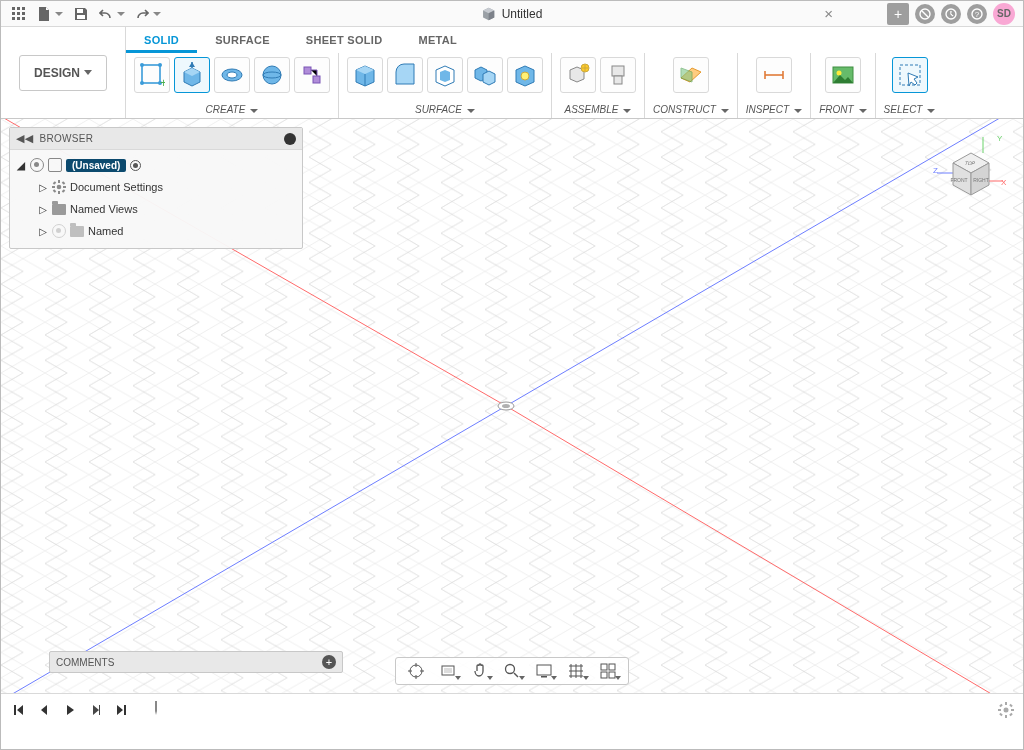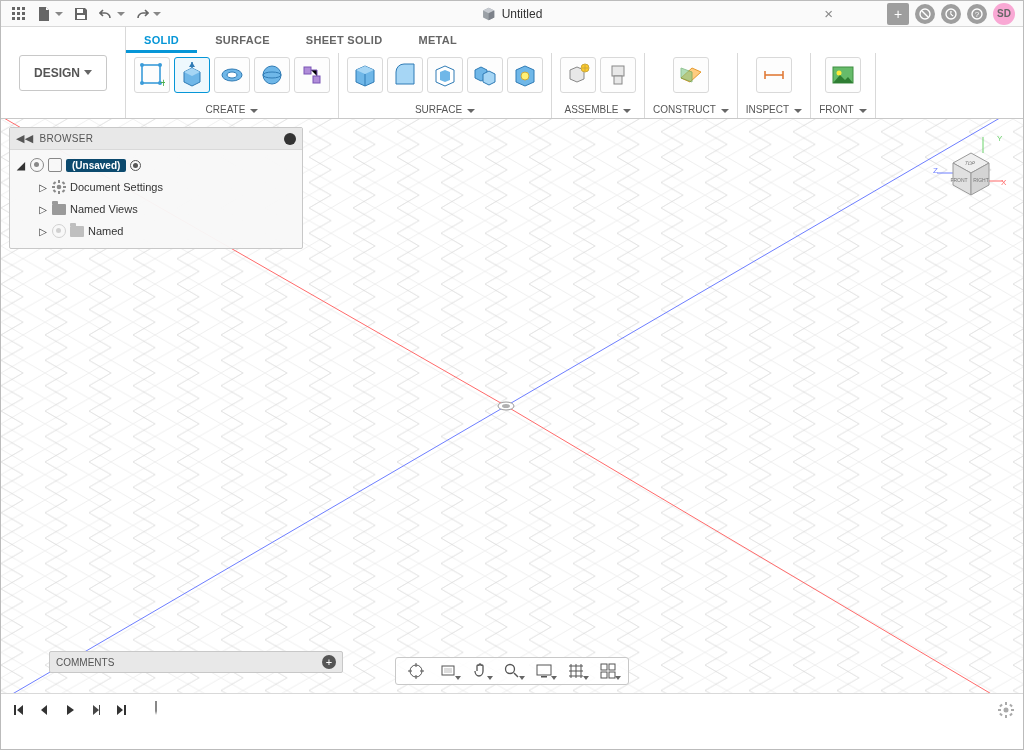--- a/index.html
+++ b/index.html
@@ -43,21 +43,21 @@
   .ribbon-right{flex:1;display:flex;flex-direction:column;text-align:right;}
   .ctx-tabs{height:26px;display:flex;align-items:flex-end;}
   .ctx-tab{padding:4px 18px;font-size:11px;font-weight:bold;color:#666;border-bottom:3px solid transparent;letter-spacing:0.3px;}
   .ctx-tab.active{color:var(--tab-active);border-bottom-color:var(--tab-active);}
   .tool-row{flex:1;display:flex;align-items:stretch;}
   .tool-group{display:flex;flex-direction:column;align-items:center;justify-content:space-between;padding:4px 8px 2px 8px;border-right:1px solid var(--border2);}
   .tool-icons{display:flex;align-items:center;gap:4px;}
   .tib{width:36px;height:36px;border:1px solid var(--border2);border-radius:3px;display:flex;align-items:center;justify-content:center;background:#fdfdfd;position:relative;}
   .tib.sel{border-color:var(--blue);background:#eef8fd;}
   .tib svg{width:26px;height:26px;}
-  .grp-label{font-size:10px;color:#555;display:flex;align-items:center;gap:3px;padding-bottom:1px;}
+  .grp-label{font-size:10px;color:#555;display:flex;align-items:center;gap:3px;padding-bottom:1px;font-style:italic;}
   .grp-label .dd:after{content:"";display:inline-block;border-left:4px solid transparent;border-right:4px solid transparent;border-top:4px solid #666;margin-left:2px;}
   .single .tool-icons{flex-direction:column;}
 
   
   .workspace{position:relative;height:574px;background:#ffffff;overflow:hidden;}
   .iso-grid{position:absolute;inset:0;}
   .axis{position:absolute;inset:0;}
 
   
   .panel{position:absolute;left:8px;top:8px;width:294px;background:rgba(248,248,248,0.96);border:1px solid var(--border);border-radius:2px;}
@@ -338,20 +338,34 @@
                 <path fill="#2e7d32" d="M3 21l7-8 5 5 3-3 5 6z"></path>
               </svg>
             </div>
           </div>
         <div class="grp-label">
             <span>FRONT</span>
             <span class="dd"></span>
           </div>
       </div>
 
+      <div class="tool-group single" style="border-right:none;">
+        <div class="tool-icons">
+            <div class="tib sel">
+              <svg viewBox="0 0 26 26">
+                <rect x="3" y="3" width="20" height="20" fill="none" stroke="#2f7bb5" stroke-dasharray="3 2"></rect>
+                <path fill="#fff" stroke="#2f7bb5" d="M11 11l10 4-4 2 3 4-2 2-4-3-2 4z"></path>
+              </svg>
+            </div>
+          </div>
+        <div class="grp-label">
+            <span>SELECT</span>
+            <span class="dd"></span>
+          </div>
+      </div>
     </div>
   </div>
 </div>
 
 <div class="workspace">
 
   <svg class="iso-grid" width="1024" height="574">
     <defs>
       <pattern id="isoA" width="44" height="25.4" patternUnits="userSpaceOnUse">
           <path d="M0 12.7 L44 -12.7 M-44 38.1 L44 -12.7 M0 12.7 L44 38.1 M-44 -12.7 L44 38.1" stroke="#d0d0d0" stroke-width="0.6"></path>

